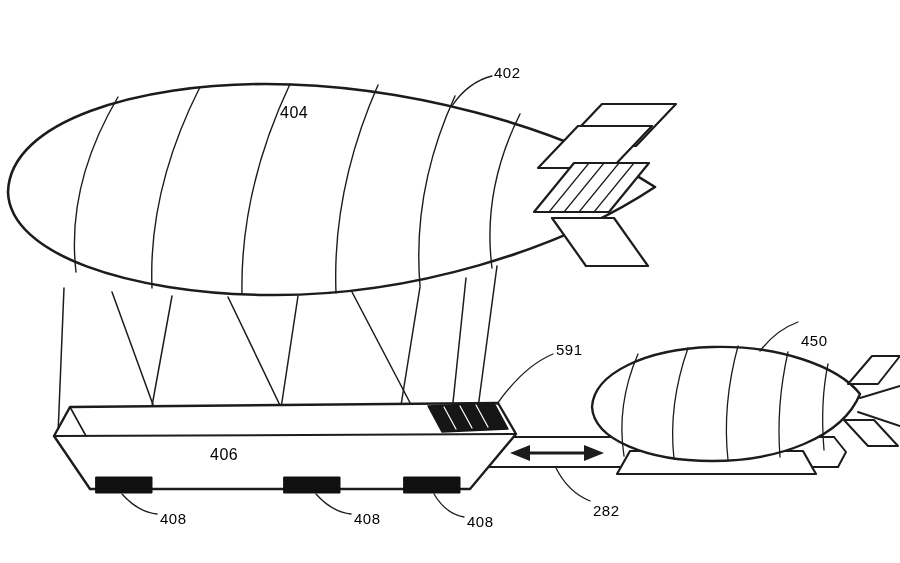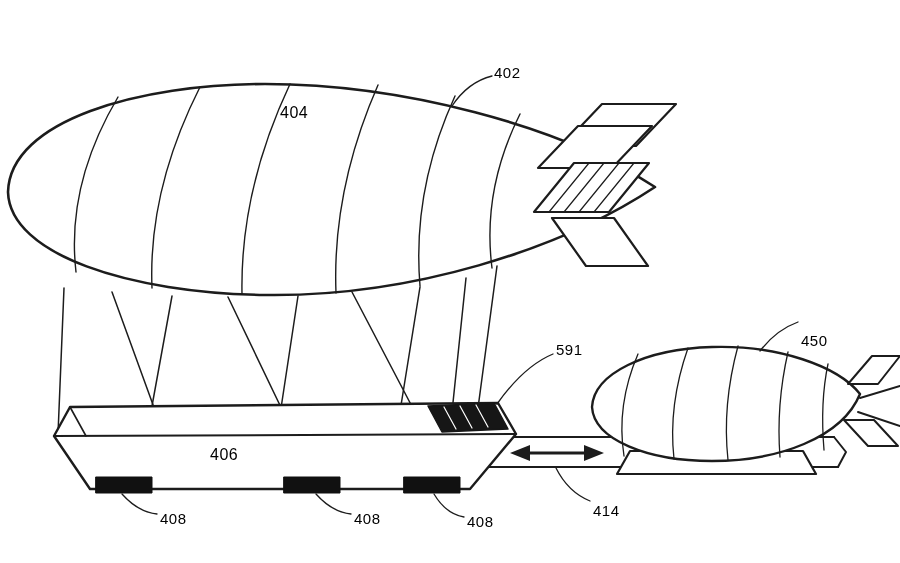--- a/index.html
+++ b/index.html
@@ -150,15 +150,15 @@
   <span class="ref-label" style="left:556px; top:341px;">591</span>
 
   <span class="ref-label underlined" style="left:210px; top:446px;">406</span>
 
   <span class="ref-label" style="left:160px; top:510px;">408</span>
 
   <span class="ref-label" style="left:354px; top:510px;">408</span>
 
   <span class="ref-label" style="left:467px; top:513px;">408</span>
 
-  <span class="ref-label" style="left:593px; top:502px;">414</span>
+  <span class="ref-label" style="left:593px; top:502px;">282</span>
 
 </div>
 
 </body></html>

